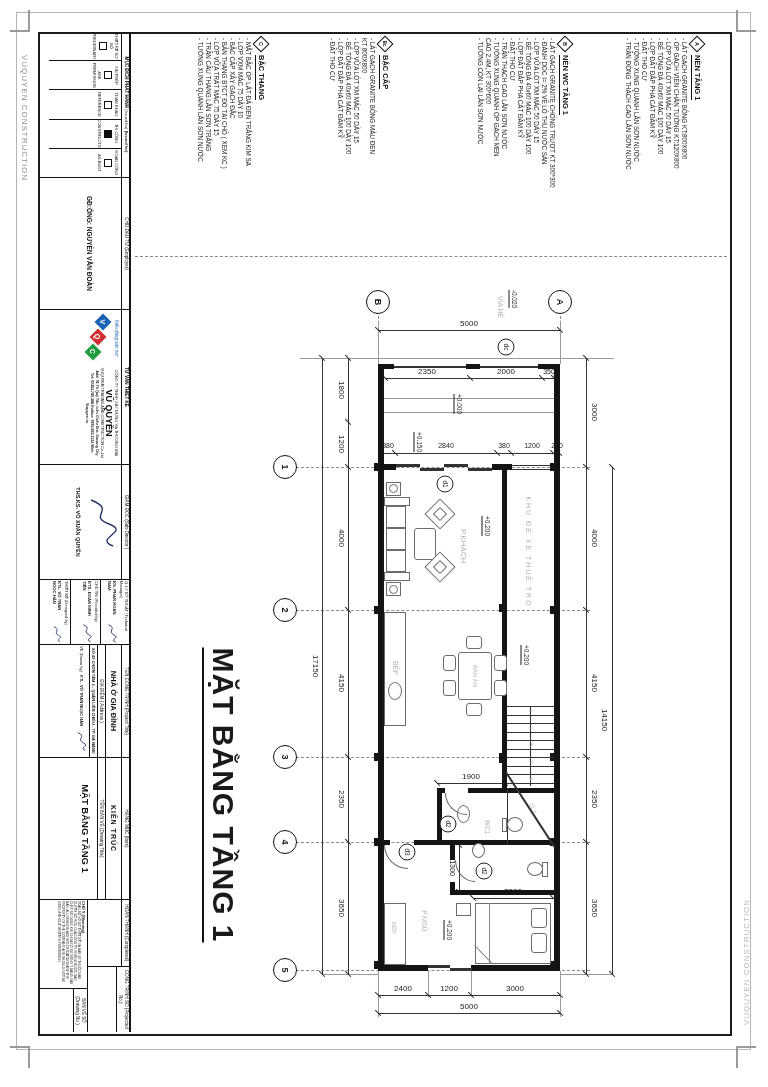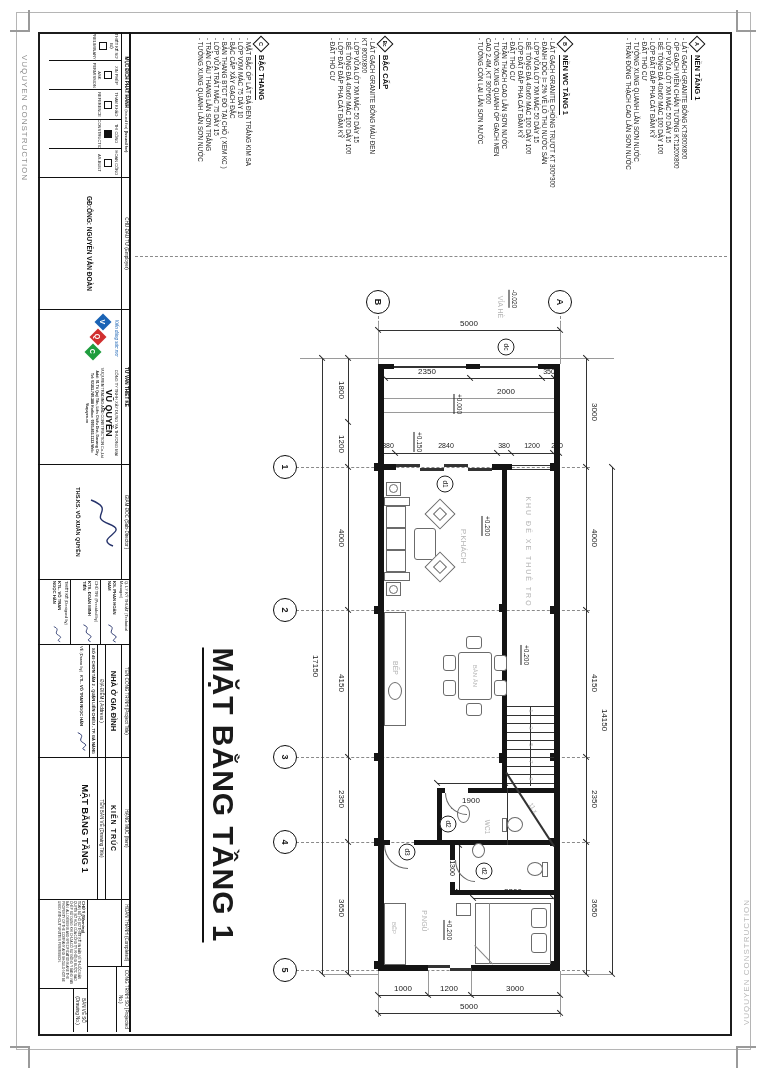--- a/index.html
+++ b/index.html
@@ -349,44 +349,44 @@
     <div class="tk" style="left:586px;top:467px;"></div>
     <div class="tk" style="left:586px;top:610px;"></div>
     <div class="tk" style="left:586px;top:757px;"></div>
     <div class="tk" style="left:586px;top:842px;"></div>
     <div class="tk" style="left:586px;top:974px;"></div>
   <div class="tk" style="left:612px;top:467px;"></div>
     <div class="tk" style="left:612px;top:974px;"></div>
 
   <span class="ht" style="left:469px;top:323px;">5000</span>
   <span class="ht" style="left:427px;top:371px;">2350</span>
-  <span class="ht" style="left:506px;top:371px;margin-top:20px;">2000</span>
+  <span class="ht" style="left:506px;top:371px;">2000</span>
   <span class="ht" style="left:549px;top:371px;font-size:7px;">350</span>
   <span class="ht" style="left:388px;top:445px;font-size:7px;">380</span>
   <span class="ht" style="left:446px;top:445px;font-size:7px;">2840</span>
   <span class="ht" style="left:504px;top:445px;font-size:7px;">380</span>
   <span class="ht" style="left:532px;top:445px;font-size:7px;">1200</span>
   <span class="ht" style="left:557px;top:445px;font-size:7px;">200</span>
   <span class="rt" style="left:341px;top:390px;">1800</span>
   <span class="rt" style="left:341px;top:444px;">1200</span>
   <span class="rt" style="left:341px;top:538px;">4000</span>
   <span class="rt" style="left:341px;top:683px;">4150</span>
   <span class="rt" style="left:341px;top:799px;">2350</span>
   <span class="rt" style="left:341px;top:908px;">3650</span>
   <span class="rt" style="left:315px;top:666px;">17150</span>
   <span class="rt" style="left:594px;top:412px;">3000</span>
   <span class="rt" style="left:594px;top:538px;">4000</span>
   <span class="rt" style="left:594px;top:683px;">4150</span>
   <span class="rt" style="left:594px;top:799px;">2350</span>
   <span class="rt" style="left:594px;top:908px;">3650</span>
   <span class="rt" style="left:604px;top:720px;">14150</span>
-  <span class="ht" style="left:471px;top:776px;margin-top:24px;">1900</span>
+  <span class="ht" style="left:471px;top:776px;">1900</span>
   <span class="rt" style="left:452px;top:868px;font-size:7px;">1300</span>
   <span class="ht" style="left:513px;top:891px;">2200</span>
-  <span class="ht" style="left:403px;top:988px;">1000</span>
+  <span class="ht" style="left:403px;top:988px;">2400</span>
   <span class="ht" style="left:449px;top:988px;">1200</span>
   <span class="ht" style="left:515px;top:988px;">3000</span>
   <span class="ht" style="left:469px;top:1006px;">5000</span>
 
   <div class="w" style="left:378px;top:364px;width:6px;height:606px;"></div>
   <div class="w" style="left:554px;top:364px;width:6px;height:606px;"></div>
   <div class="w" style="left:378px;top:364px;width:16px;height:5px;"></div>
   <div class="w" style="left:466px;top:364px;width:14px;height:5px;"></div>
   <div class="w" style="left:538px;top:364px;width:22px;height:5px;"></div>
   <div class="ln" style="left:394px;top:366px;width:72px;height:2px;"></div>

